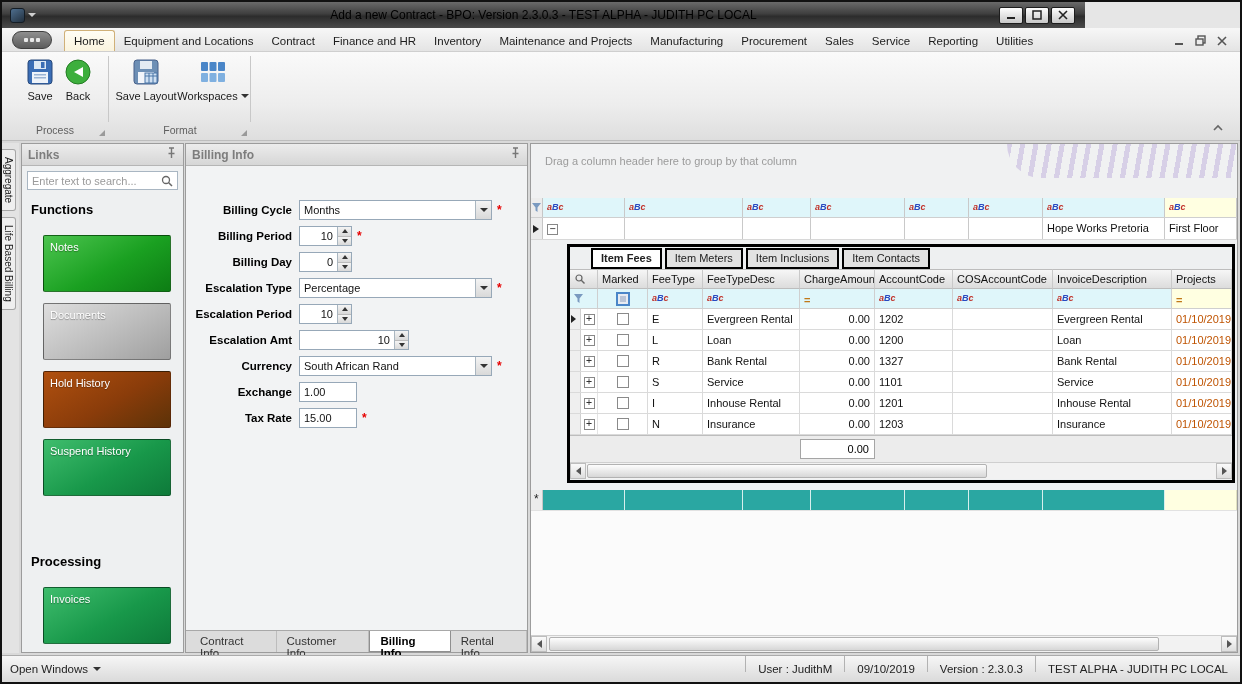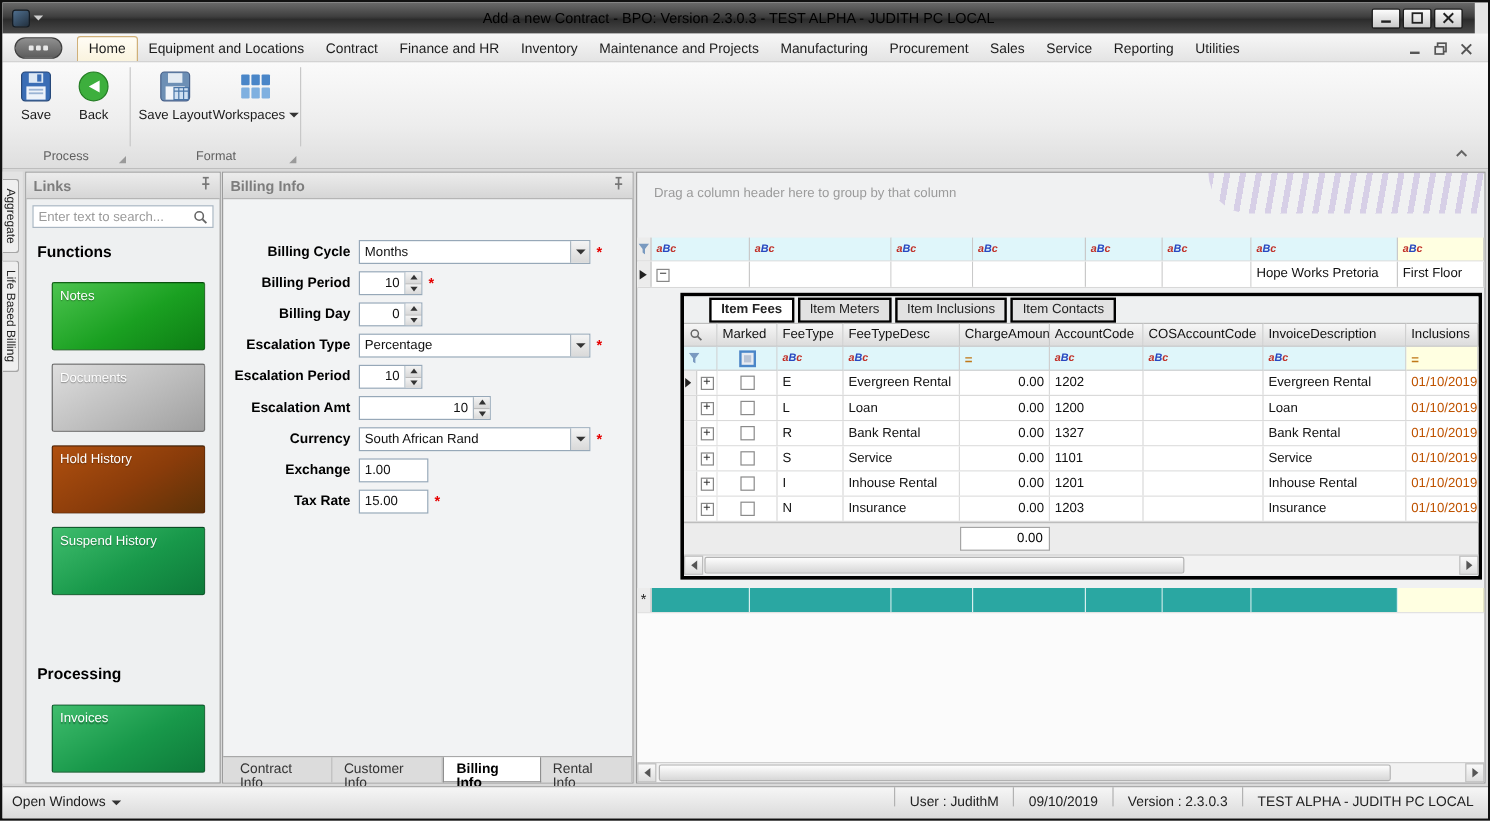--- a/index.html
+++ b/index.html
@@ -1,21 +1,21 @@
 <!DOCTYPE html>
 <html><head>
 <meta charset="utf-8">
 <style>
   * { margin:0; padding:0; box-sizing:border-box; }
   body { background:#888; font-family:"Liberation Sans", sans-serif; }
   .screen{ position:relative; width:1242px; height:684px; border:2px solid #111;
            background:#e6e6e6; overflow:hidden; font-family:"Liberation Sans", sans-serif; }
 
   
-  .titlebar{ position:absolute; left:0; top:0; width:1227px; height:26px;
+  .titlebar{ position:absolute; left:0; top:0; width:1083px; height:26px;
     background:linear-gradient(180deg,#6a6a6a 0%,#3f3f3f 45%,#2c2c2c 55%,#4a4a4a 100%);
     display:flex; align-items:center; }
   .tb-left{ display:flex; align-items:center; gap:3px; padding-left:8px; }
   .tb-appicon{ width:15px; height:15px; border-radius:3px; background:linear-gradient(145deg,#4e6e8e,#22303e);
     border:1px solid #141c24; display:inline-block; }
   .tb-caret{ width:0; height:0; border-left:4px solid transparent; border-right:4px solid transparent;
     border-top:4px solid #cfcfcf; display:inline-block; }
   .tb-title{ position:absolute; left:0; right:0; text-align:center; font-size:12px; pointer-events:none; }
   .tb-buttons{ margin-left:auto; display:flex; gap:2px; padding-right:10px; }
   .tb-btn{ width:24px; height:17px; border:1px solid #1d1d1d; border-radius:2px;
@@ -249,21 +249,21 @@
           <rect x="1" y="4" width="7" height="6" fill="#ececec" stroke="#555" stroke-width="1.4"></rect>
         </svg>
       <svg width="11" height="10">
           <path d="M1 1 L9 9 M9 1 L1 9" stroke="#555" stroke-width="1.6"></path>
         </svg>
     </div>
   </div>
 
   <div class="ribbon-body">
     <div class="rb-group g1">
-      <div class="rb-btn" style="left:2px;">
+      <div class="rb-btn" style="left:12px;">
         <svg width="28" height="28">
           <rect x="2" y="2" width="24" height="24" rx="3" fill="#3a6db5" stroke="#27497a"></rect>
           <rect x="8" y="3" width="12" height="8" fill="#dde8f4"></rect>
           <rect x="15" y="4" width="3.5" height="6" fill="#3a6db5"></rect>
           <rect x="6" y="14" width="16" height="11" fill="#eef3fa"></rect>
           <rect x="8" y="16" width="12" height="1.5" fill="#9bb4d4"></rect>
           <rect x="8" y="19" width="12" height="1.5" fill="#9bb4d4"></rect>
         </svg>
         <span class="lbl">Save</span>
       </div>
@@ -525,21 +525,21 @@
               <path d="M7.3 7.3 L10.5 10.5" stroke="#666" stroke-width="1.4"></path>
             </svg>
         </span>
         <span class="dh dc0">Marked</span>
         <span class="dh dc1">FeeType</span>
         <span class="dh dc2">FeeTypeDesc</span>
         <span class="dh dc3">ChargeAmount</span>
         <span class="dh dc4">AccountCode</span>
         <span class="dh dc5">COSAccountCode</span>
         <span class="dh dc6">InvoiceDescription</span>
-        <span class="dh dc7">Inclusions</span>
+        <span class="dh dc7">Projects</span>
       </div>
 
       <div class="d-line">
         <span class="df dc-sc">
           <svg width="9" height="9">
               <path d="M0 0 H9 L5.5 4.5 V9 L3.5 7.5 V4.5 Z" fill="#7a9ac0"></path>
             </svg>
         </span>
         <span class="df dc0" style="justify-content:center;">
             <i class="cb cb-ind"></i>

